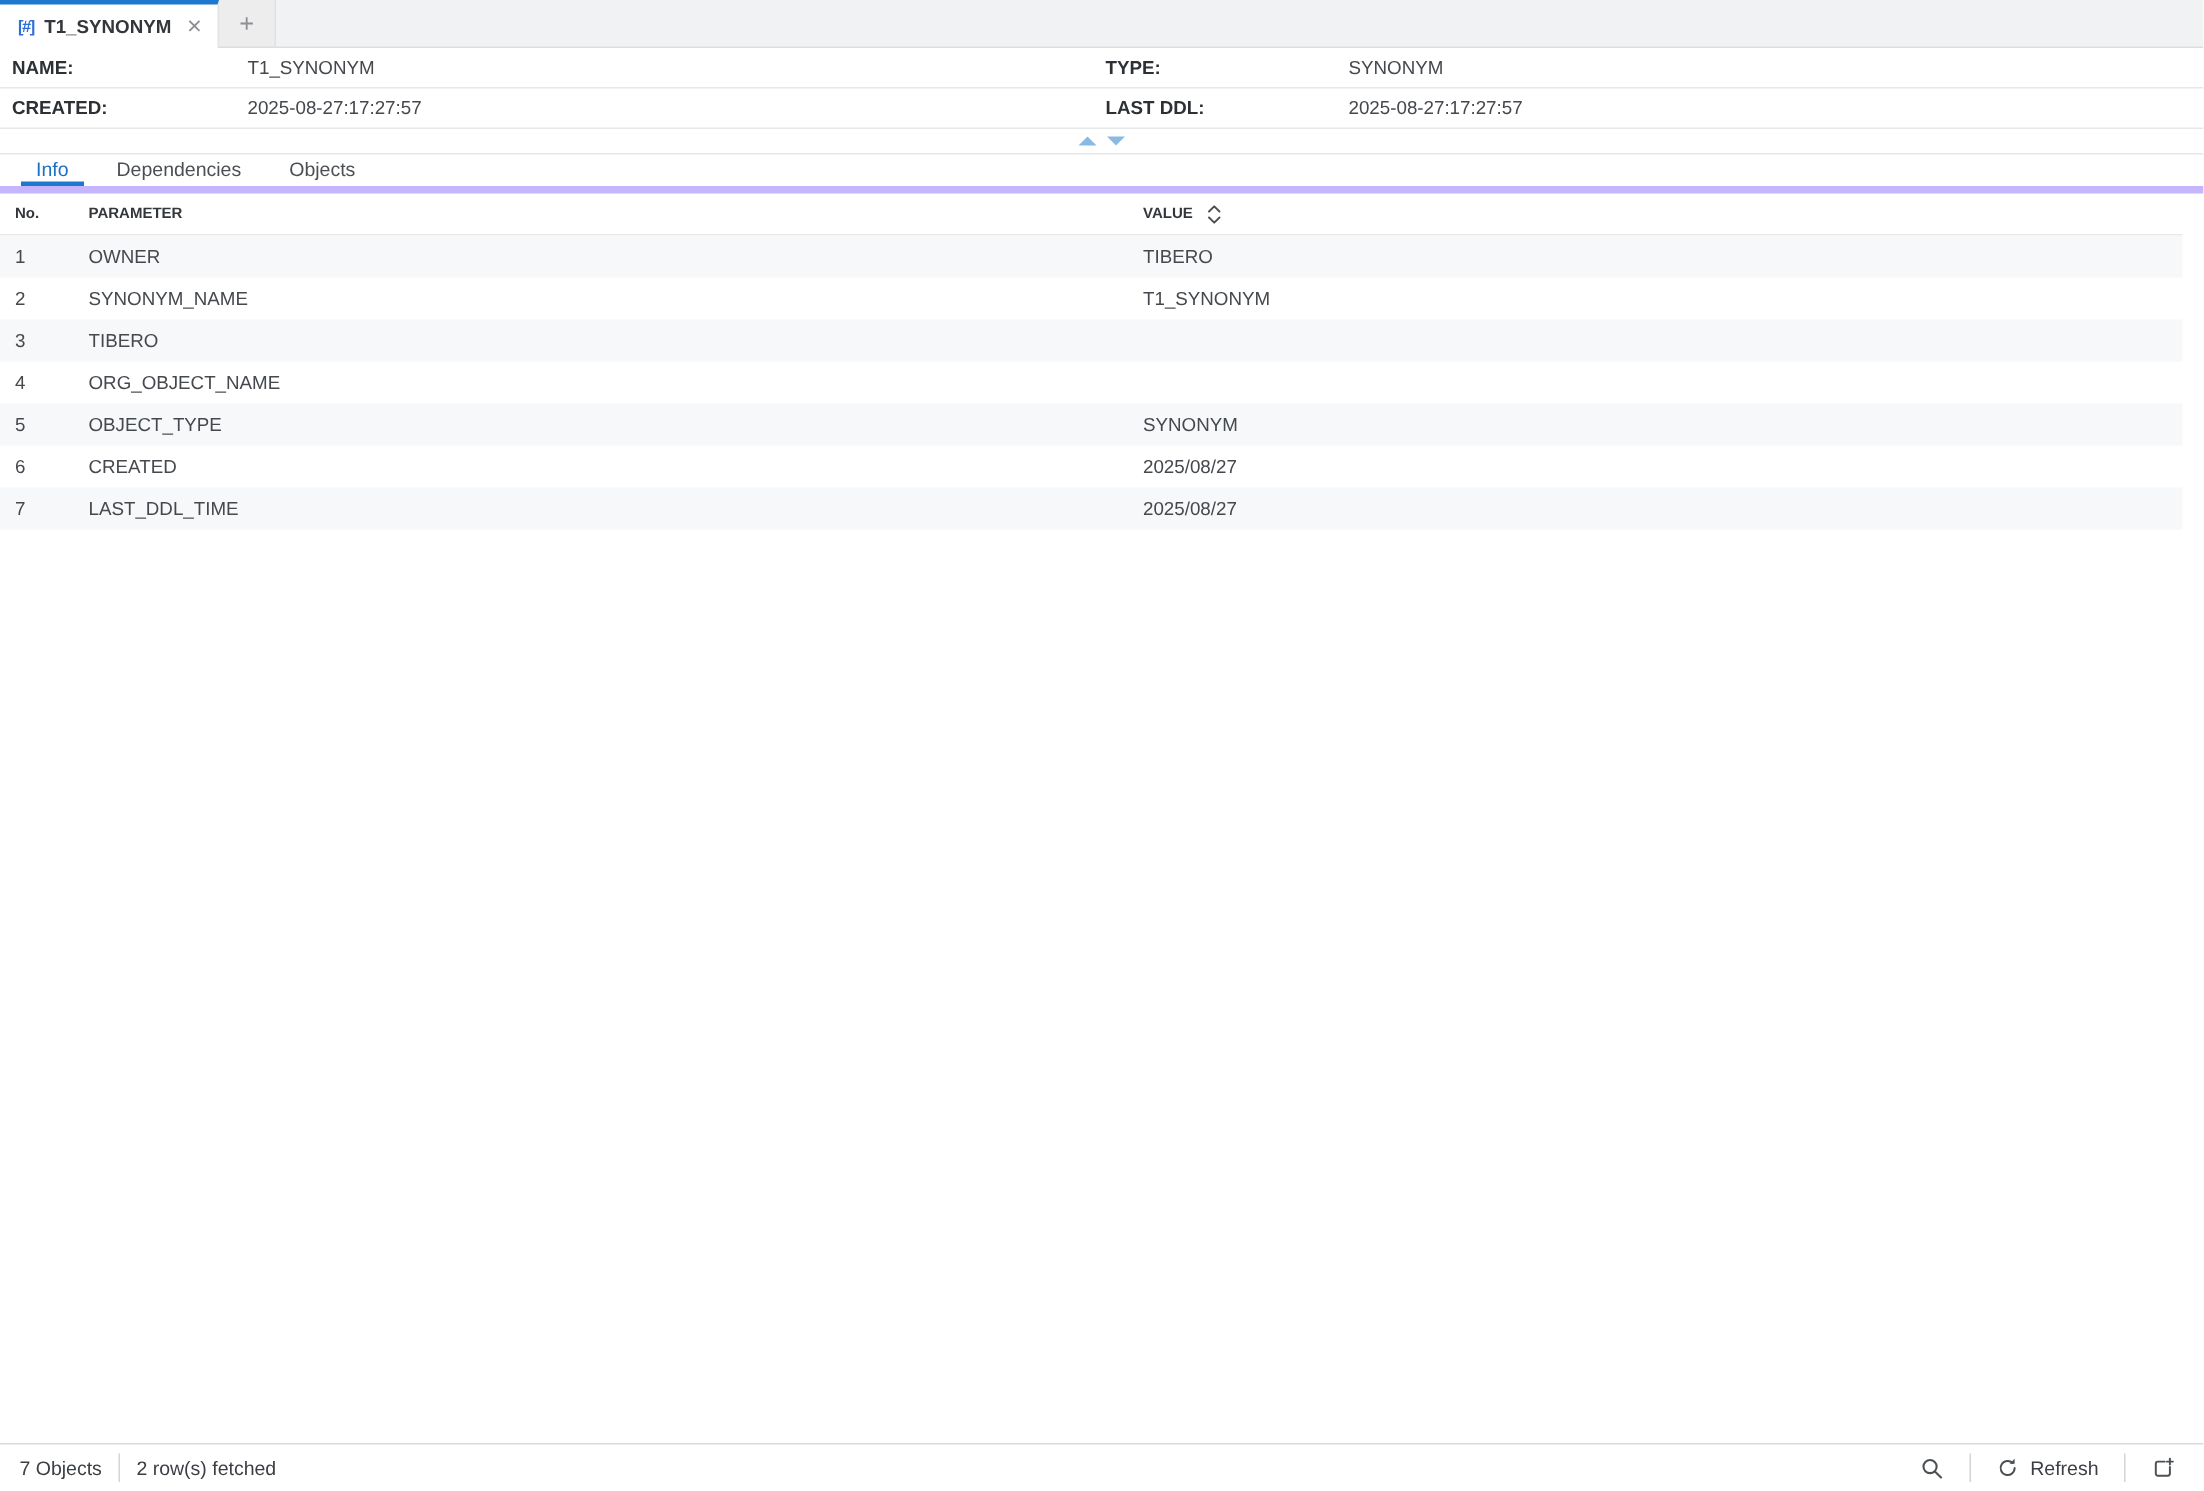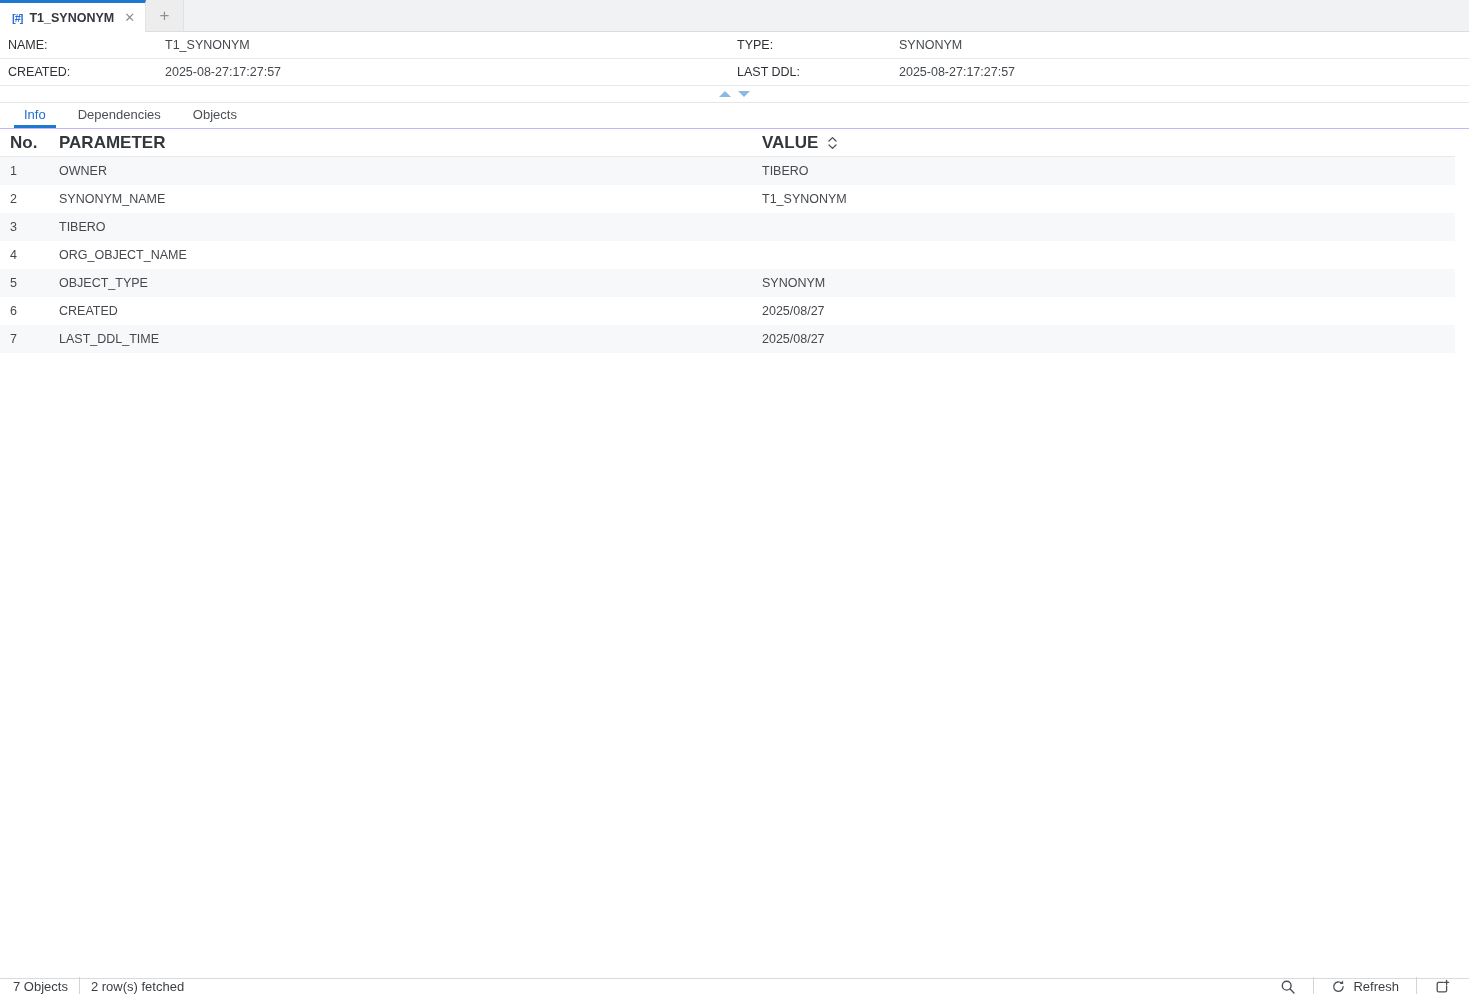--- a/index.html
+++ b/index.html
@@ -14,47 +14,47 @@
   .tab-label { font-size:12.5px; font-weight:bold; color:#33373c; flex:1; }
   .tab-close { color:#8d9196; font-size:13px; line-height:1; padding:2px 3px; cursor:pointer; }
   .newtab { width:38px; display:flex; align-items:center; justify-content:center;
             background:#ededee; border-right:1px solid #e0e1e3; border-bottom:1px solid #dcdde0;
             color:#8d9196; font-size:17px; cursor:pointer; }
   .strip-rest { flex:1; border-bottom:1px solid #dcdde0; }
 
   
   .obj-header .hrow { display:grid; grid-template-columns:157px 572px 162px auto;
                       align-items:center; height:27px; padding-left:8px; border-bottom:1px solid #e7e8ea; }
-  .hlabel { font-weight:normal; color:#2d3136; font-size:12.5px; }
+  .hlabel { font-weight:bold; color:#2d3136; font-size:12.5px; }
   .hvalue { color:#45494e; font-size:12.5px; }
 
   
   .collapse-bar { height:17px; display:flex; align-items:center; justify-content:center;
                   gap:7px; border-bottom:1px solid #e4e6e8; cursor:pointer; }
   .tri-up   { width:0; height:0; border-left:6px solid transparent; border-right:6px solid transparent; border-bottom:6px solid #8ab9e6; }
   .tri-down { width:0; height:0; border-left:6px solid transparent; border-right:6px solid transparent; border-top:6px solid #8ab9e6; }
 
   
-  .subtabs { height:26px; display:flex; align-items:stretch; padding-left:14px; border-bottom:1px solid #c4b5fd; }
+  .subtabs { height:26px; display:flex; align-items:stretch; padding-left:14px; border-bottom:5px solid #c4b5fd; }
   .subtab { display:flex; align-items:center; padding:0 10px; margin-right:12px;
             color:#4b4f54; font-size:13px; cursor:pointer; border-bottom:3px solid transparent; }
   .subtab.active { color:#1a6fc9; border-bottom-color:#1f78cf; }
 
   
   .ptable { width:1455px; }
   .prow { display:grid; grid-template-columns:49px 703px auto; align-items:center; height:28px; padding-left:10px; }
   .phead { border-bottom:1px solid #e7e8ea; height:28px; }
-  .phead .pcell { font-weight:bold; color:#33373c; font-size:17px; }
+  .phead .pcell { font-weight:bold; color:#33373c; font-size:10px; }
   .pcell { font-size:12.5px; color:#45494e; overflow:hidden; white-space:nowrap; }
   .prow.striped { background:#f7f8f9; }
   .value-head { display:flex; align-items:center; gap:9px; }
   .sort-icon { display:inline-flex; cursor:pointer; }
 
   
-  .statusbar { position:absolute; left:0; right:0; bottom:0; height:16px; border-top:1px solid #d8dadc;
+  .statusbar { position:absolute; left:0; right:0; bottom:0; height:32px; border-top:1px solid #d8dadc;
                display:flex; align-items:center; padding:0 13px; background:#fff; }
   .sb-text { color:#3b3f44; font-size:13px; }
   .sb-div { width:1px; height:19px; background:#d2d4d6; margin:0 11px; }
   .sb-right { margin-left:auto; display:flex; align-items:center; }
   .sb-btn { display:flex; align-items:center; gap:7px; color:#3b3f44; cursor:pointer; padding:4px 6px; }
   .sb-icon { display:inline-flex; }
 </style>
 </head>
 <body>
 

